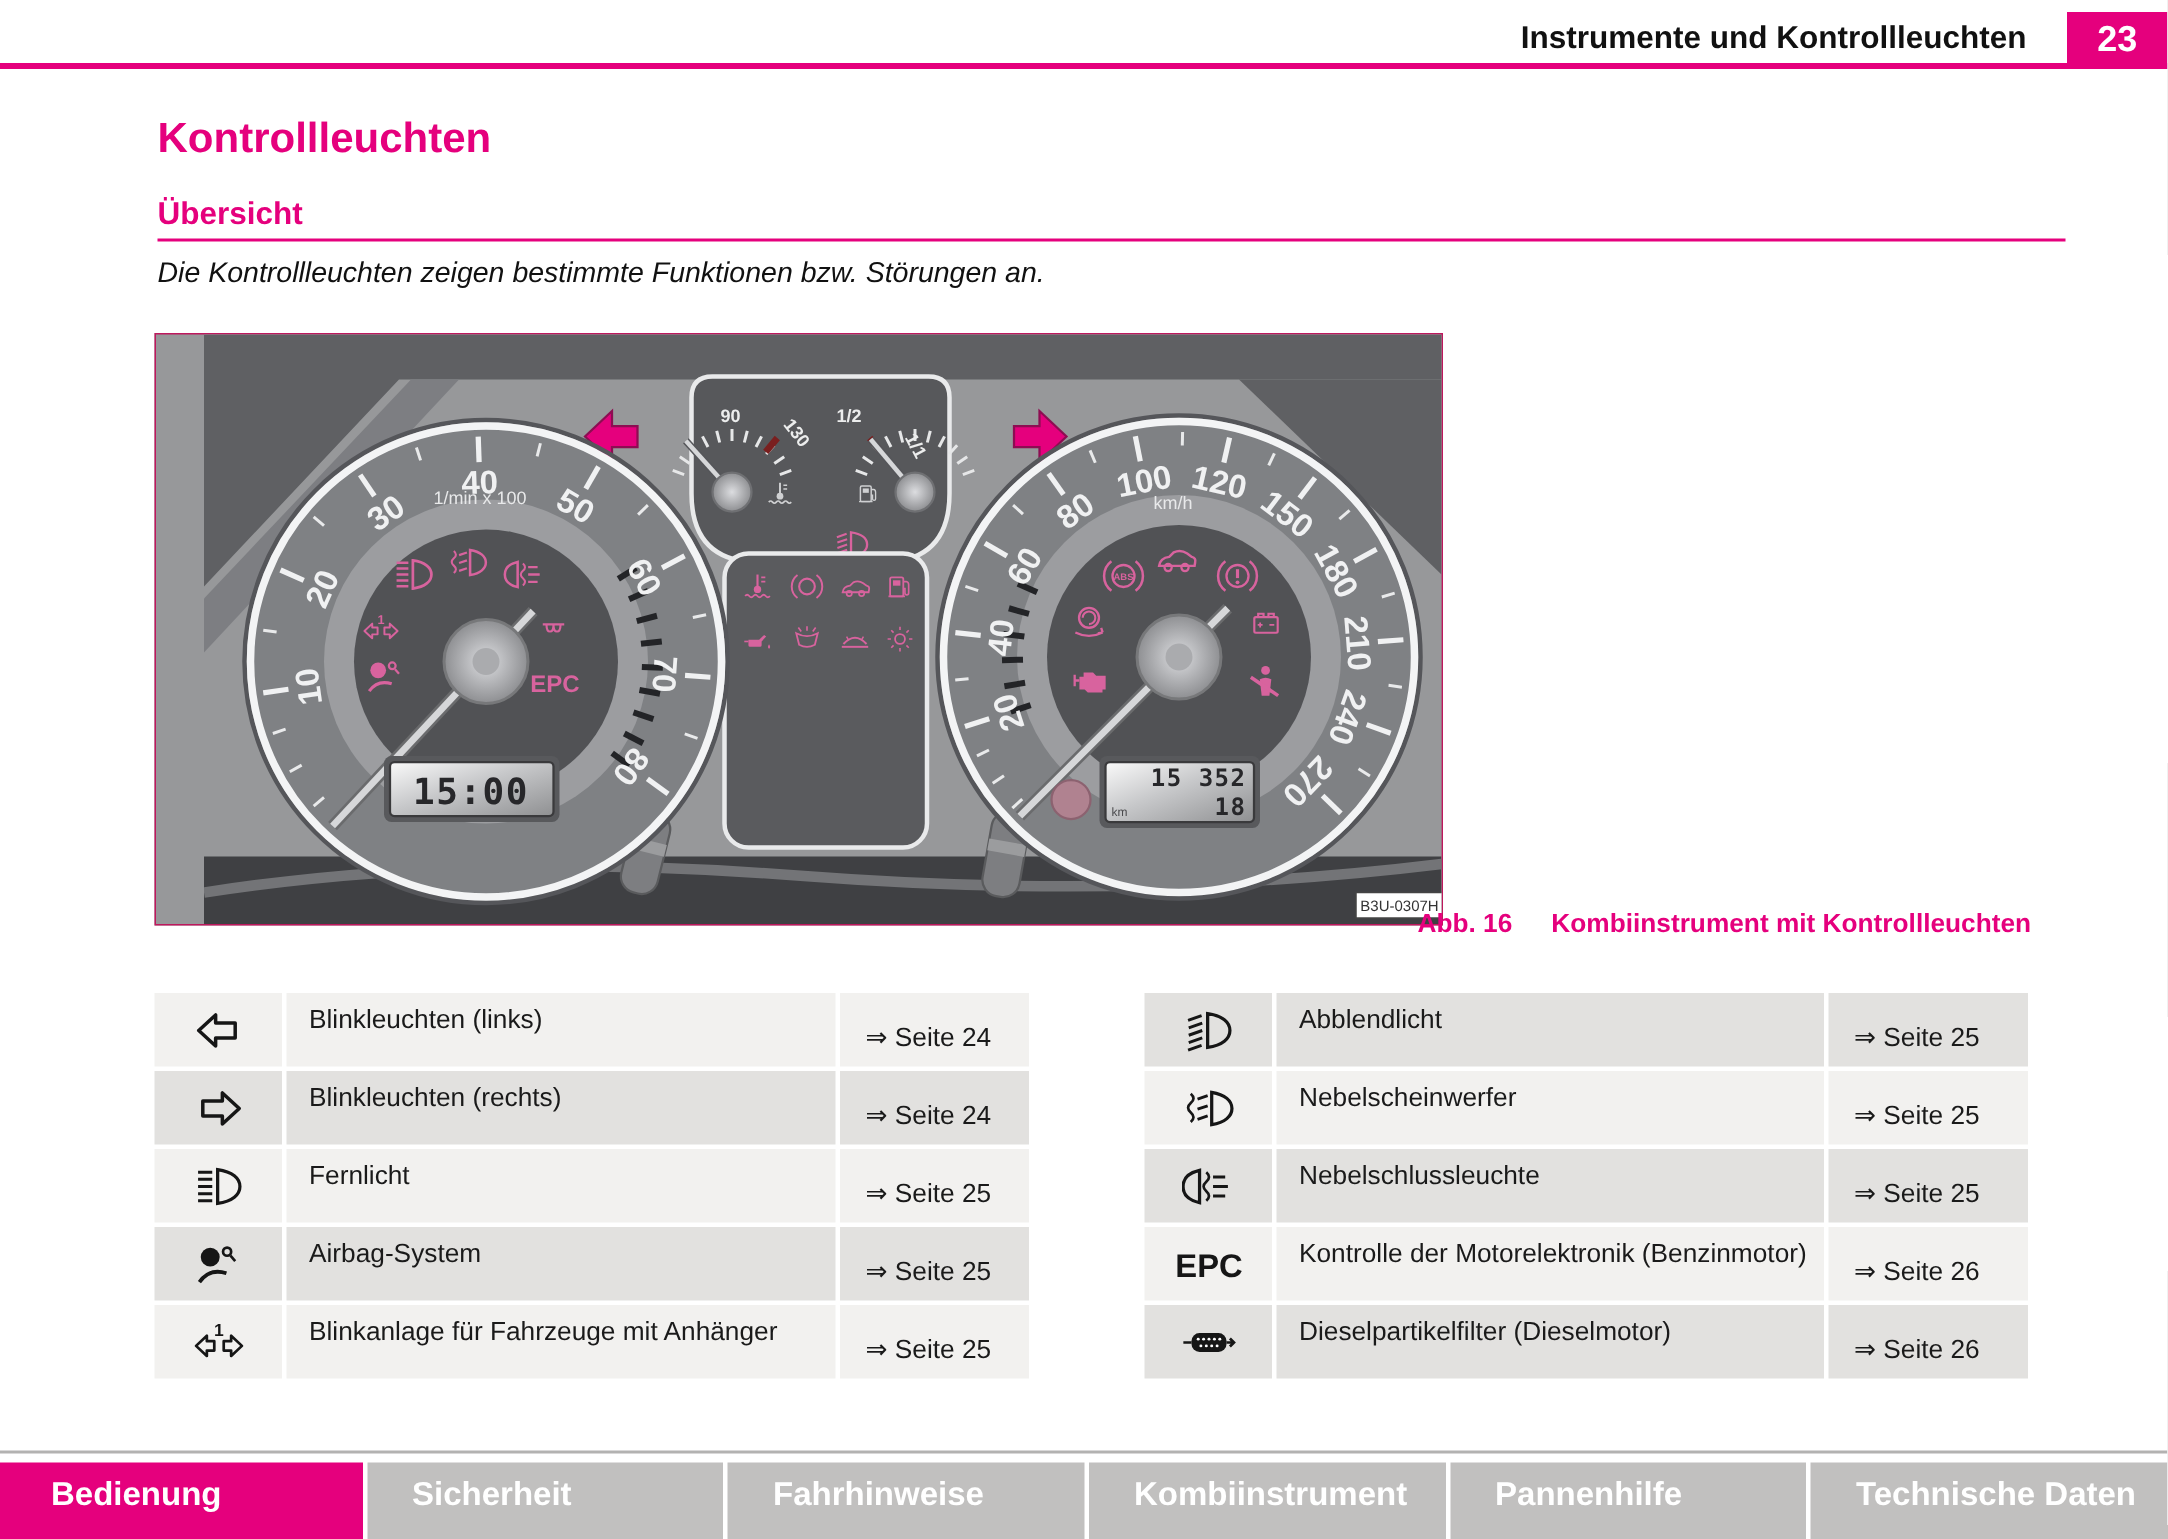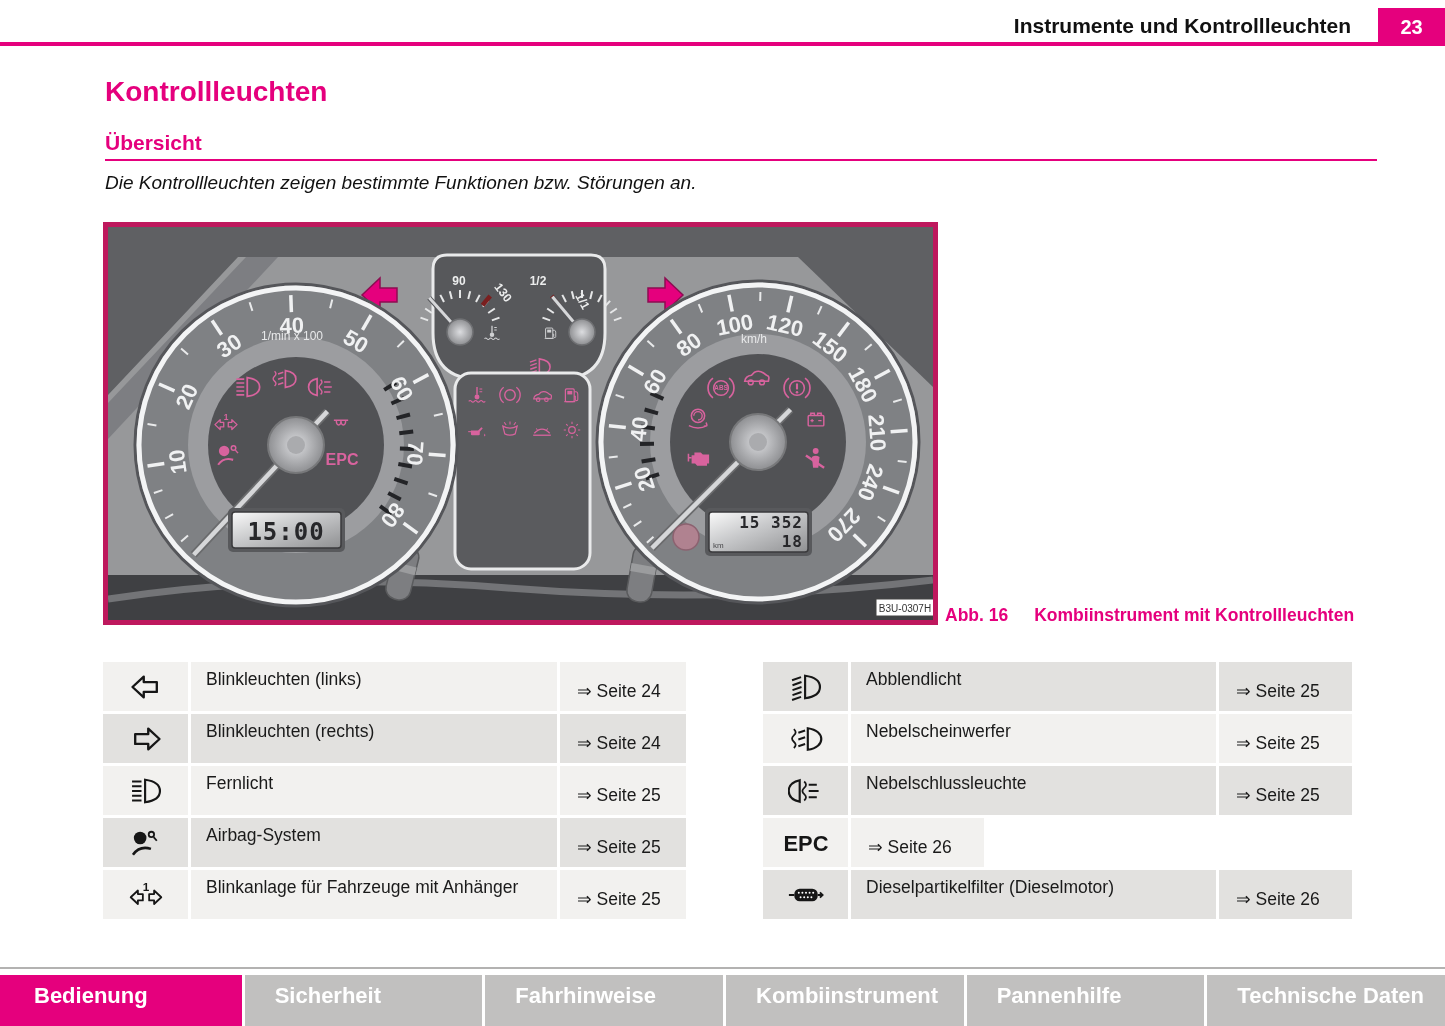--- a/index.html
+++ b/index.html
@@ -1,29 +1,29 @@
 <!DOCTYPE html>
 <html><head>
 <meta charset="utf-8">
 <style>
   html,body{margin:0;padding:0;background:#e8e8e8;}
   #page{position:relative;width:1445px;height:1026px;background:#ffffff;overflow:hidden;
         font-family:"Liberation Sans",sans-serif;color:#161616;}
   
   .hdr-title{position:absolute;top:14px;right:94px;font-size:21px;font-weight:bold;color:#111;margin-left:44px;}
   .hdr-pg{position:absolute;top:8px;right:0;width:67px;height:38px;background:var(--accent);
-          color:#fff;font-size:20px;font-weight:bold;display:flex;align-items:center;justify-content:center;}
+          color:#fff;font-size:24px;font-weight:bold;display:flex;align-items:center;justify-content:center;}
   .hdr-rule{position:absolute;top:42px;left:0;width:1445px;height:4px;background:var(--accent);}
   
   .h1{position:absolute;top:76px;left:105px;font-size:28px;font-weight:bold;color:var(--accent);}
   .h2{position:absolute;top:131px;left:105px;font-size:21px;font-weight:bold;color:var(--accent);}
   .h2-rule{position:absolute;top:159px;left:105px;width:1272px;height:2px;background:var(--accent);}
   .intro{position:absolute;top:172px;left:105px;font-size:19px;font-style:italic;color:#111;}
   
-  #figure{position:absolute;top:222px;left:103px;width:825px;height:393px;border:5px solid #be185d;background:#97989a;}
+  #figure{position:absolute;top:222px;left:103px;width:825px;height:393px;border:1px solid #be185d;background:#97989a;padding-left:32px;}
   #figure svg{display:block;}
   .caption{position:absolute;top:605px;left:945px;font-size:17.5px;font-weight:bold;color:var(--accent);}
   .caption .cap-label{margin-right:26px;}
   
   .ind-table{position:absolute;top:662px;}
   #left-table{left:103px;width:583px;}
   #right-table{left:763px;width:589px;}
   .tbl-row{display:flex;gap:3px;margin-bottom:3px;height:49px;}
   .tbl-row.light .cell{background:var(--rowLight);}
   .tbl-row.dark .cell{background:var(--rowDark);}
@@ -446,20 +446,21 @@
         </div>
       <div class="cell cell-label">Nebelschlussleuchte</div>
       <div class="cell cell-ref">⇒ Seite 25</div>
     </div>
     <div class="tbl-row light">
       <div class="cell cell-icon">
           <svg width="46" height="46" viewBox="0 0 40 40">
             <text x="20" y="27" font-size="19" font-weight="bold" fill="#161616" text-anchor="middle" font-family="Liberation Sans,sans-serif">EPC</text>
           </svg>
         </div>
+      <div class="cell cell-label">Kontrolle der Motorelektronik (Benzinmotor)</div>
       <div class="cell cell-ref">⇒ Seite 26</div>
     </div>
     <div class="tbl-row dark">
       <div class="cell cell-icon">
           <svg width="36" height="36" viewBox="0 0 40 40">
             <path d="M1,20 H7 M33,20 H38.5 M35.5,17 l3,3 -3,3" stroke="#161616" stroke-width="2" fill="none"></path>
    <rect x="7" y="13" width="26" height="14" rx="6" fill="#161616"></rect>
    <g fill="#ffffff">
               <circle cx="12" cy="17.5" r="1.1"></circle>
               <circle cx="16" cy="17.5" r="1.1"></circle>

